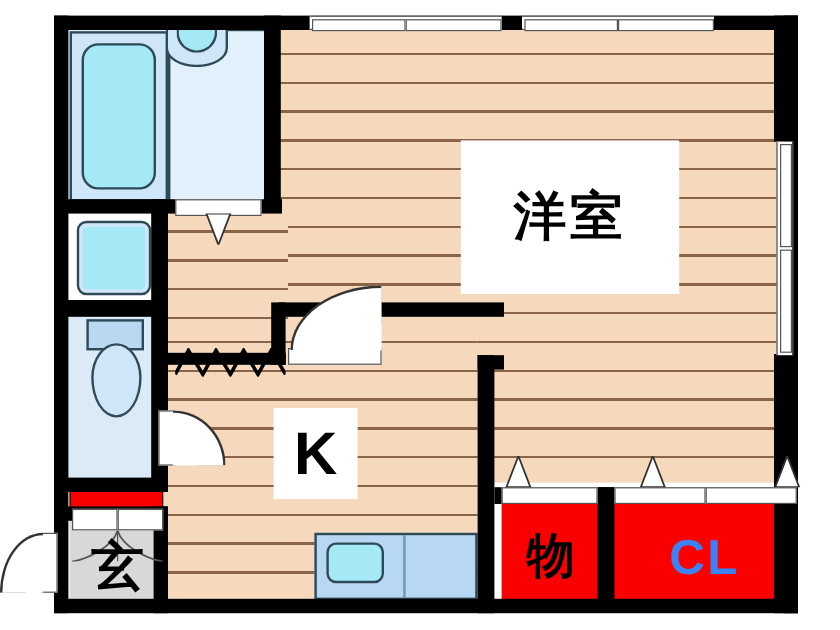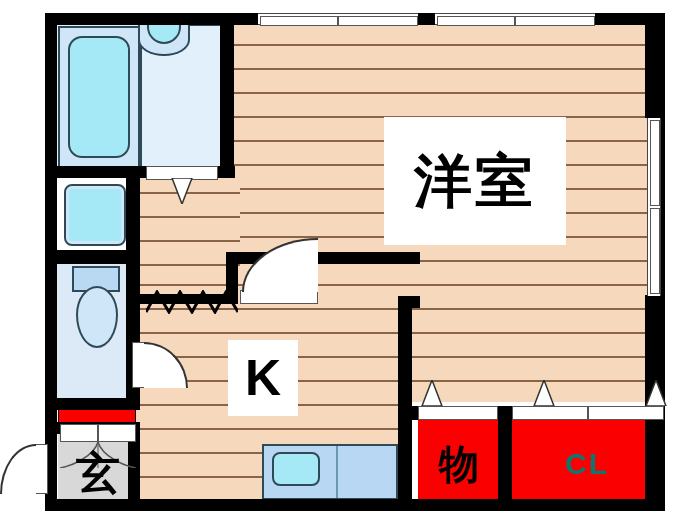--- a/index.html
+++ b/index.html
@@ -53,26 +53,26 @@
   .win-h{background:#ffffff;border-top:1px solid #444;border-bottom:1px solid #444;}
   .win-h .pane{position:absolute;background:#fff;border:1px solid #555;}
   .win-v{background:#ffffff;border-left:1px solid #444;border-right:1px solid #444;}
   
   .label{
     position:absolute;background:#ffffff;color:#000;
     display:flex;align-items:center;justify-content:center;
     font-weight:bold;line-height:1.0;white-space:nowrap;
   }
   .label-room{flex-direction:column;}
-  .label-room .l1{font-size:58px;letter-spacing:3px;}
+  .label-room .l1{font-size:44px;letter-spacing:3px;}
   .label-room .l2{font-size:53px;letter-spacing:1px;}
   .label-k{font-size:50px;}
   .label-genkan{background:transparent;font-size:44px;}
   .label-red{background:transparent;color:#000;font-size:40px;}
-  .label-cl{background:transparent;color:#0f766e;font-size:30px;letter-spacing:2px;}
+  .label-cl{background:transparent;color:#3b82f6;font-size:41px;letter-spacing:2px;}
 </style>
 </head>
 <body>
 
 <div id="plan">
 
   <div class="abs floor-wood" style="left:232px;top:22px;width:432px;height:380px;"></div>
 
   <div class="abs floor-wood" style="left:136px;top:262px;width:262px;height:242px;"></div>
 

